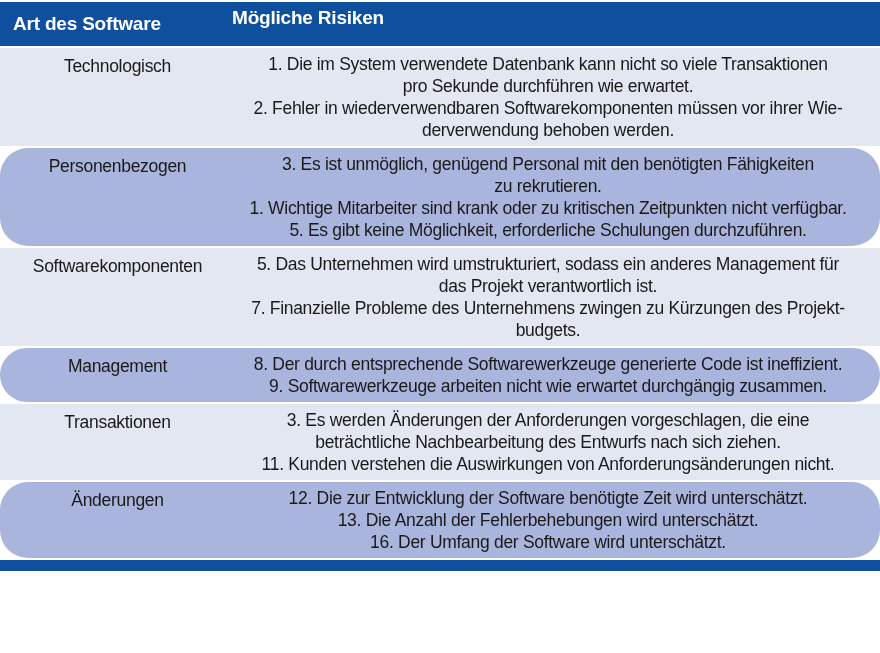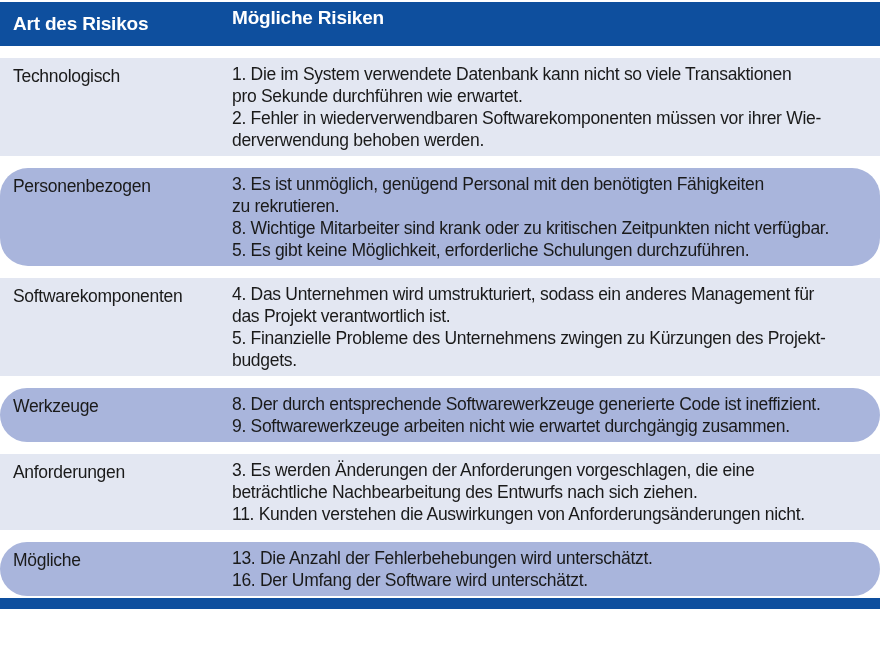--- a/index.html
+++ b/index.html
@@ -19,21 +19,21 @@
     width: 880px;
     padding-top: 2px;
     box-sizing: border-box;
   }
   .trow {
     display: flex;
     flex-direction: row;
     width: 100%;
     box-sizing: border-box;
   }
-  .trow + .trow { margin-top: 12px; }
+  .trow + .trow { margin-top: 2px; text-align: center; }
   .thead {
     background: #0e4f9e;
     color: #ffffff;
     height: 44px;
     align-items: center;
     font-weight: bold;
     font-size: 19px;
     letter-spacing: -0.2px;
   }
   .row-light { background: #e3e7f2; }
@@ -75,74 +75,75 @@
     background: #0e4f9e;
   }
 </style>
 </head>
 <body>
 
 <div class="page">
   <div class="risk-table">
 
     <div class="trow thead">
-      <div class="cell-cat">Art des Risikos</div>
+      <div class="cell-cat">Art des Software</div>
       <div class="cell-risks">Mögliche Risiken</div>
     </div>
 
     <div class="trow row-light">
       <div class="cell-cat">Technologisch</div>
       <div class="cell-risks">
         <div class="risk-item">1. Die im System verwendete Datenbank kann nicht so viele Transaktionen
 pro Sekunde durchführen wie erwartet.</div>
         <div class="risk-item">2. Fehler in wiederverwendbaren Softwarekomponenten müssen vor ihrer Wie-
 derverwendung behoben werden.</div>
       </div>
     </div>
 
     <div class="trow row-blue">
       <div class="cell-cat">Personenbezogen</div>
       <div class="cell-risks">
         <div class="risk-item">3. Es ist unmöglich, genügend Personal mit den benötigten Fähigkeiten
 zu rekrutieren.</div>
-        <div class="risk-item">8. Wichtige Mitarbeiter sind krank oder zu kritischen Zeitpunkten nicht verfügbar.</div>
+        <div class="risk-item">1. Wichtige Mitarbeiter sind krank oder zu kritischen Zeitpunkten nicht verfügbar.</div>
         <div class="risk-item">5. Es gibt keine Möglichkeit, erforderliche Schulungen durchzuführen.</div>
       </div>
     </div>
 
     <div class="trow row-light">
       <div class="cell-cat">Softwarekomponenten</div>
       <div class="cell-risks">
-        <div class="risk-item">4. Das Unternehmen wird umstrukturiert, sodass ein anderes Management für
+        <div class="risk-item">5. Das Unternehmen wird umstrukturiert, sodass ein anderes Management für
 das Projekt verantwortlich ist.</div>
-        <div class="risk-item">5. Finanzielle Probleme des Unternehmens zwingen zu Kürzungen des Projekt-
+        <div class="risk-item">7. Finanzielle Probleme des Unternehmens zwingen zu Kürzungen des Projekt-
 budgets.</div>
       </div>
     </div>
 
     <div class="trow row-blue">
-      <div class="cell-cat">Werkzeuge</div>
+      <div class="cell-cat">Management</div>
       <div class="cell-risks">
         <div class="risk-item">8. Der durch entsprechende Softwarewerkzeuge generierte Code ist ineffizient.</div>
         <div class="risk-item">9. Softwarewerkzeuge arbeiten nicht wie erwartet durchgängig zusammen.</div>
       </div>
     </div>
 
     <div class="trow row-light">
-      <div class="cell-cat">Anforderungen</div>
+      <div class="cell-cat">Transaktionen</div>
       <div class="cell-risks">
         <div class="risk-item">3. Es werden Änderungen der Anforderungen vorgeschlagen, die eine
 beträchtliche Nachbearbeitung des Entwurfs nach sich ziehen.</div>
         <div class="risk-item">11. Kunden verstehen die Auswirkungen von Anforderungsänderungen nicht.</div>
       </div>
     </div>
 
     <div class="trow row-blue">
-      <div class="cell-cat">Mögliche</div>
+      <div class="cell-cat">Änderungen</div>
       <div class="cell-risks">
+        <div class="risk-item">12. Die zur Entwicklung der Software benötigte Zeit wird unterschätzt.</div>
         <div class="risk-item">13. Die Anzahl der Fehlerbehebungen wird unterschätzt.</div>
         <div class="risk-item">16. Der Umfang der Software wird unterschätzt.</div>
       </div>
     </div>
 
     <div class="footer-bar"></div>
   </div>
 </div>
 
 </body></html>

